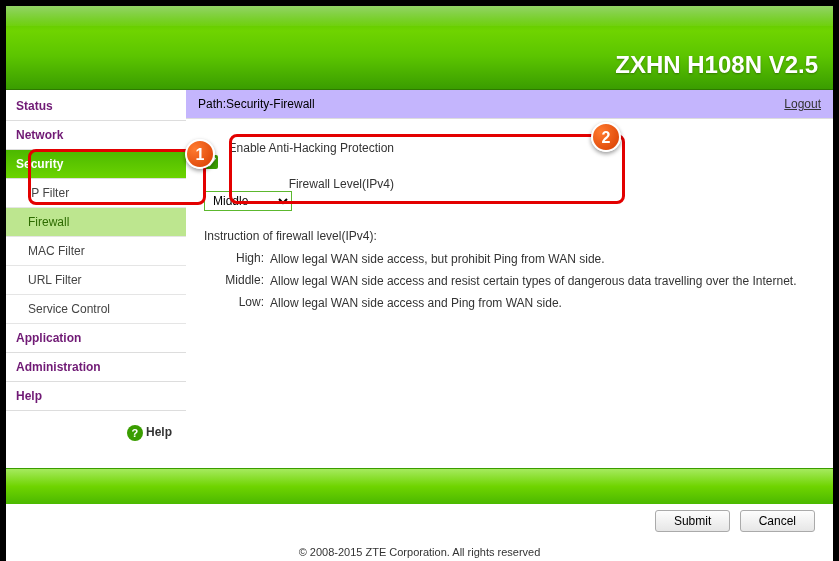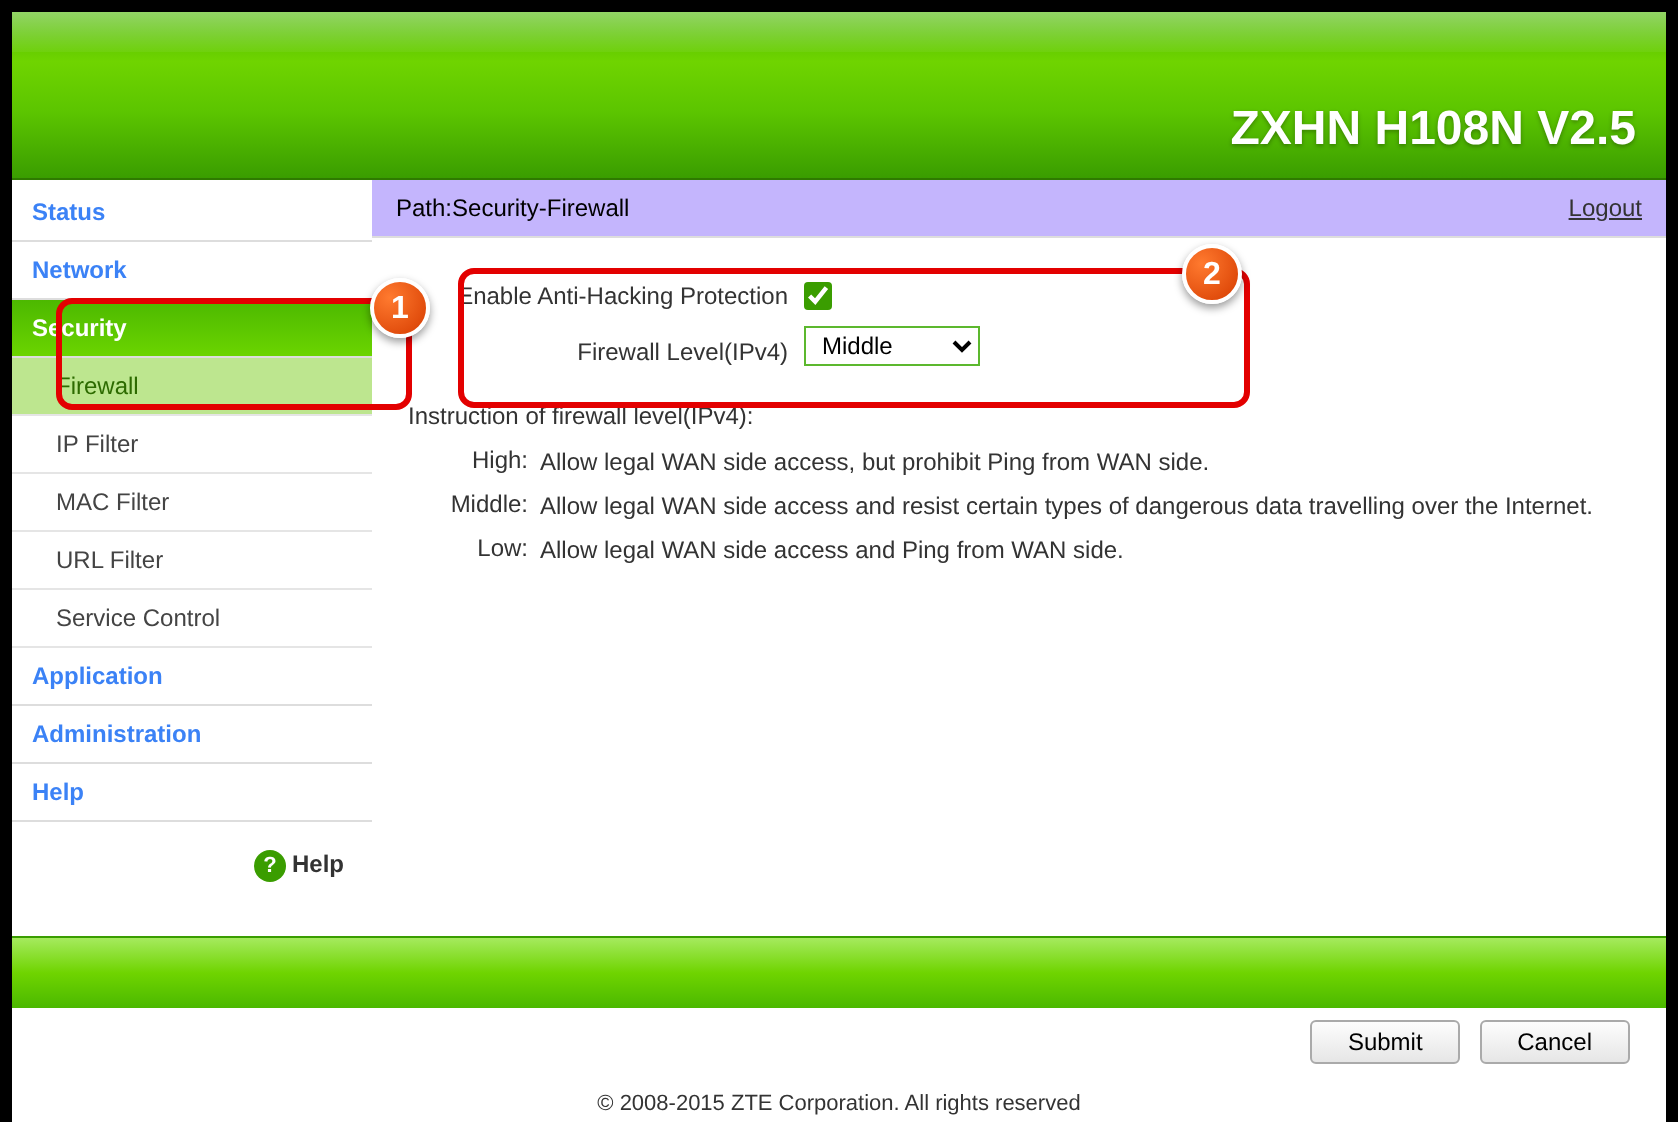--- a/index.html
+++ b/index.html
@@ -25,21 +25,21 @@
   bottom: 10px;
   color: #fff;
   font-size: 24px;
   font-weight: bold;
   text-shadow: 0 1px 2px rgba(0,0,0,0.3);
 }
 .main { display: flex; height: 378px; background: #fff; position: relative; }
 .sidebar { width: 180px; background: #fff; padding-top: 2px; }
 .menu-item {
   padding: 7px 10px;
-  color: #3b82f6;
+  color: #701a75;
   cursor: pointer;
   font-weight: bold;
   border-bottom: 1px solid #ddd;
   font-size: 12px;
 }
 .menu-sub {
   padding: 7px 10px 7px 22px;
   color: #444;
   cursor: pointer;
   border-bottom: 1px solid #e5e5e5;
@@ -80,21 +80,21 @@
 .path-bar {
   padding: 7px 12px;
   border-bottom: 1px solid #ddd;
   background: #c4b5fd;
   display: flex;
   justify-content: space-between;
   font-size: 12px;
 }
 .logout { color: #333; text-decoration: underline; cursor: pointer; }
 .form-area { padding: 14px 18px; position: relative; }
-.form-row { margin: 8px 0; display: flex; align-items: flex-end; font-size: 12px; }
+.form-row { margin: 8px 0; display: flex; align-items: flex-start; font-size: 12px; flex-direction: column; }
 .form-label { width: 190px; text-align: right; margin-right: 8px; color: #333; }
 .checkbox { width: 14px; height: 14px; accent-color: #3a9d00; }
 .select {
   border: 1px solid #5cb82e;
   padding: 1px 4px;
   font-size: 12px;
   width: 88px;
   background: #fff;
 }
 .instruction-title { margin-top: 18px; margin-bottom: 8px; font-size: 12px; color: #333; }
@@ -162,22 +162,22 @@
   <div class="frame">
     <div class="header">
       <div class="title">ZXHN H108N V2.5</div>
     </div>
 
     <div class="main">
       <div class="sidebar">
         <div class="menu-item">Status</div>
         <div class="menu-item">Network</div>
         <div class="menu-item active">Security</div>
+        <div class="menu-sub">IP Filter</div>
         <div class="menu-sub active">Firewall</div>
-        <div class="menu-sub">IP Filter</div>
         <div class="menu-sub">MAC Filter</div>
         <div class="menu-sub">URL Filter</div>
         <div class="menu-sub">Service Control</div>
         <div class="menu-item">Application</div>
         <div class="menu-item">Administration</div>
         <div class="menu-item">Help</div>
         <div class="help-link">
           <span class="help-icon">?</span><span>Help</span>
         </div>
       </div>

